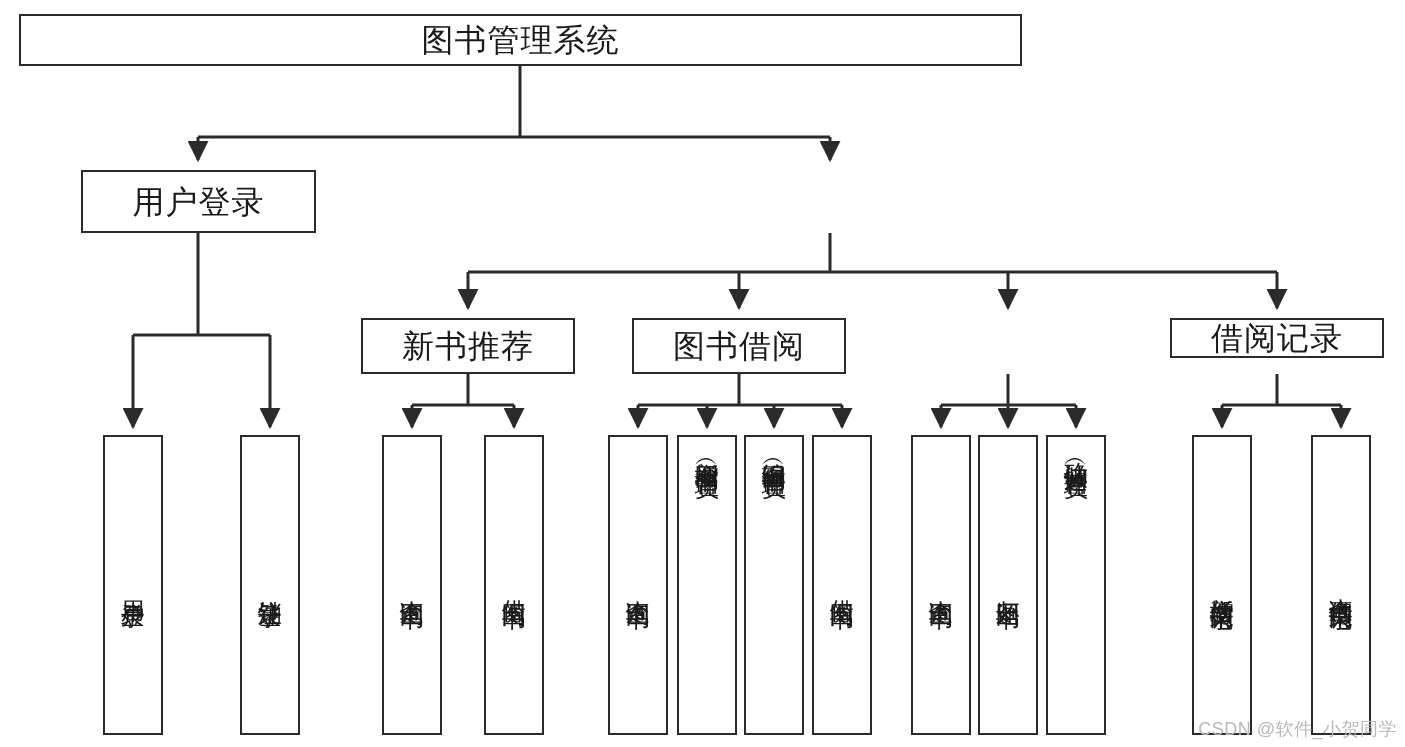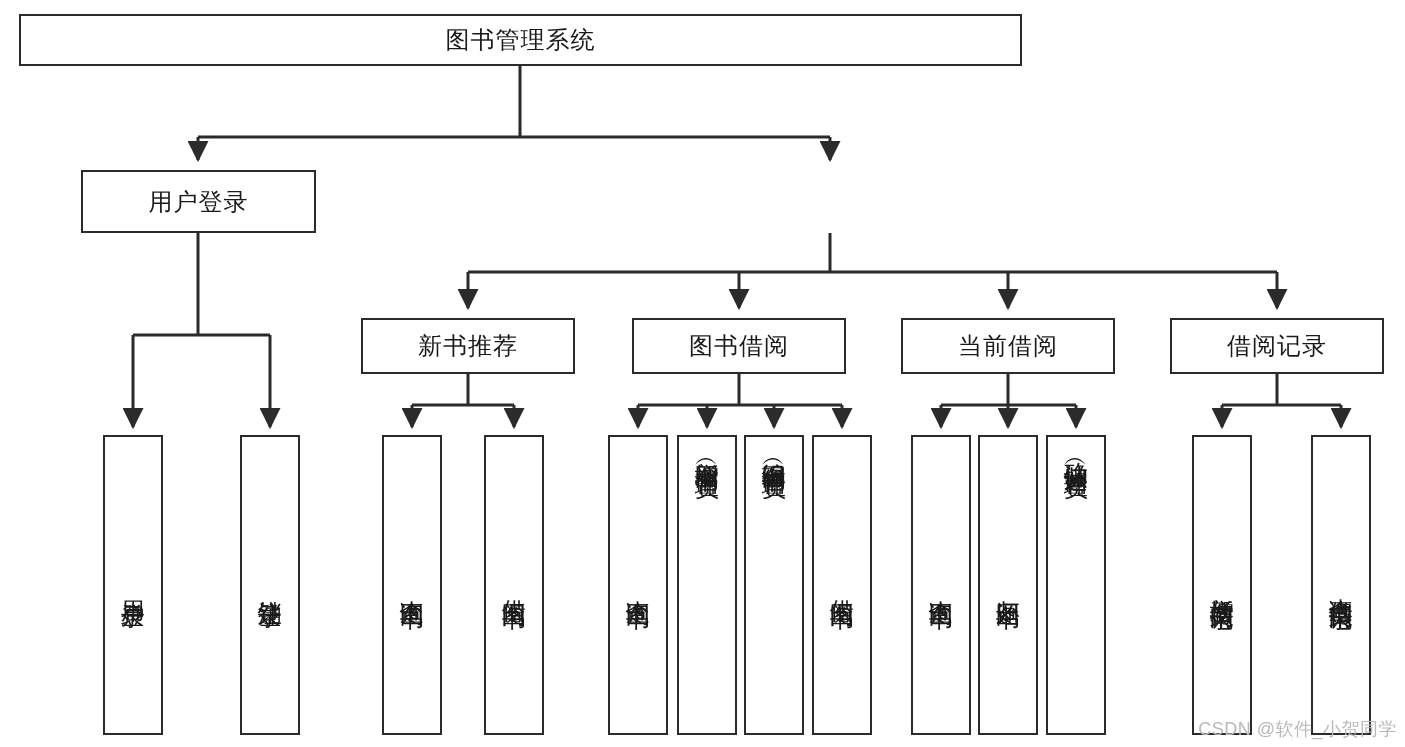--- a/index.html
+++ b/index.html
@@ -29,21 +29,21 @@
     position: absolute;
     box-sizing: border-box;
     border: 2.5px solid #2b2b2b;
     background: #ffffff;
     display: flex;
     align-items: center;
     justify-content: center;
     color: #1a1a1a;
   }
   .node.horizontal {
-    font-size: 24px;
+    font-size: 32px;
     letter-spacing: 1px;
     line-height: 1;
   }
   .node.vertical {
     writing-mode: vertical-rl;
     text-orientation: upright;
     font-size: 24px;
     line-height: 1.22;
     letter-spacing: 2px;
     padding-top: 6px;
@@ -130,24 +130,21 @@
   <div class="node horizontal" style="left:81px; top:170px; width:235px; height:63px;">
     <span class="node-label">用户登录</span>
   </div>
 
   <div class="node horizontal" style="left:632px; top:318px; width:214px; height:56px;">
     <span class="node-label">图书借阅</span>
   </div>
   <div class="node horizontal" style="left:361px; top:318px; width:214px; height:56px;">
     <span class="node-label">新书推荐</span>
   </div>
-  <div class="node horizontal" style="left:901px; top:318px; width:214px; height:56px;">
-    <span class="node-label">当前借阅</span>
-  </div>
-  <div class="node horizontal" style="left:1170px; top:318px; width:214px; height:56px;">
+  <div class="node horizontal" style="left:1170px; top:318px; width:214px; height:40px;">
     <span class="node-label">借阅记录</span>
   </div>
 
   <div class="node vertical" style="left:103px; top:435px; width:60px; height:300px;">
     <span class="node-label">用户登录</span>
   </div>
   <div class="node vertical" style="left:240px; top:435px; width:60px; height:300px;">
     <span class="node-label">注销登录</span>
   </div>
 

